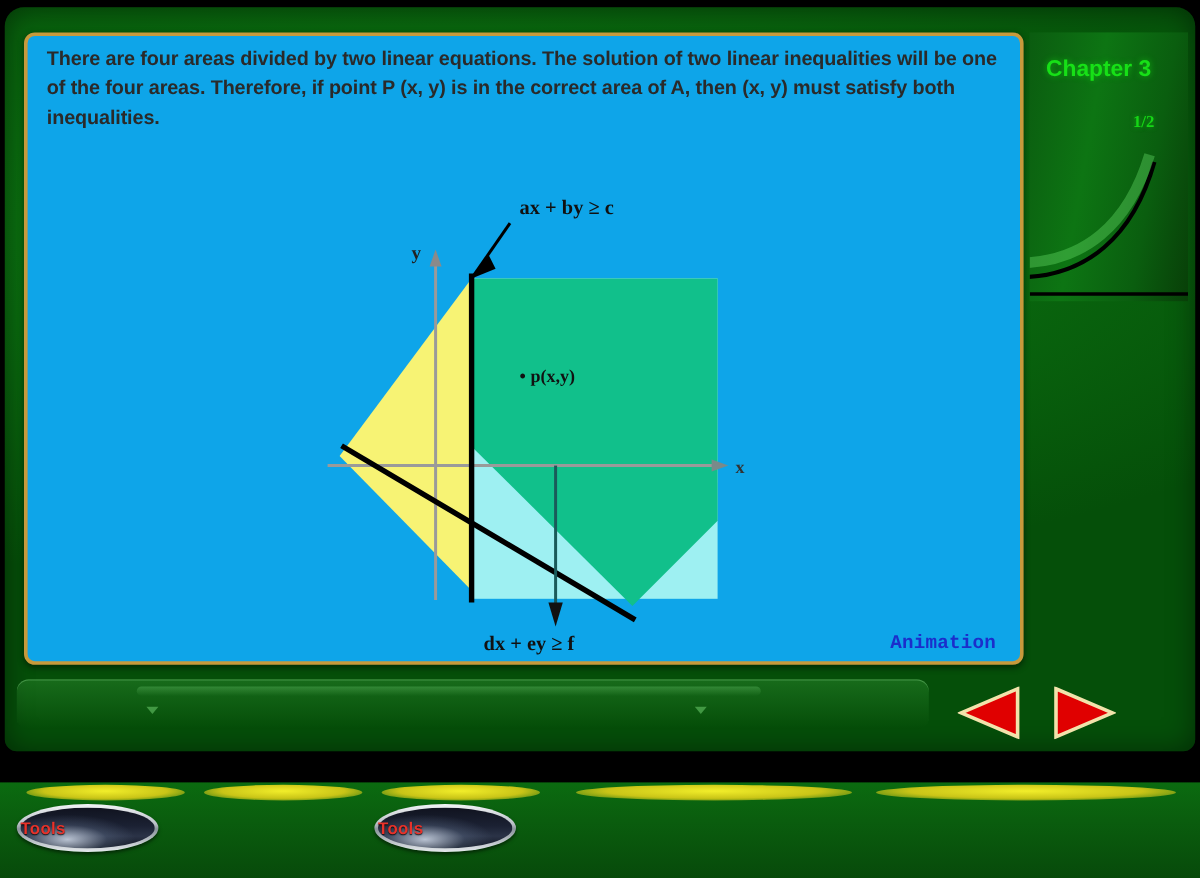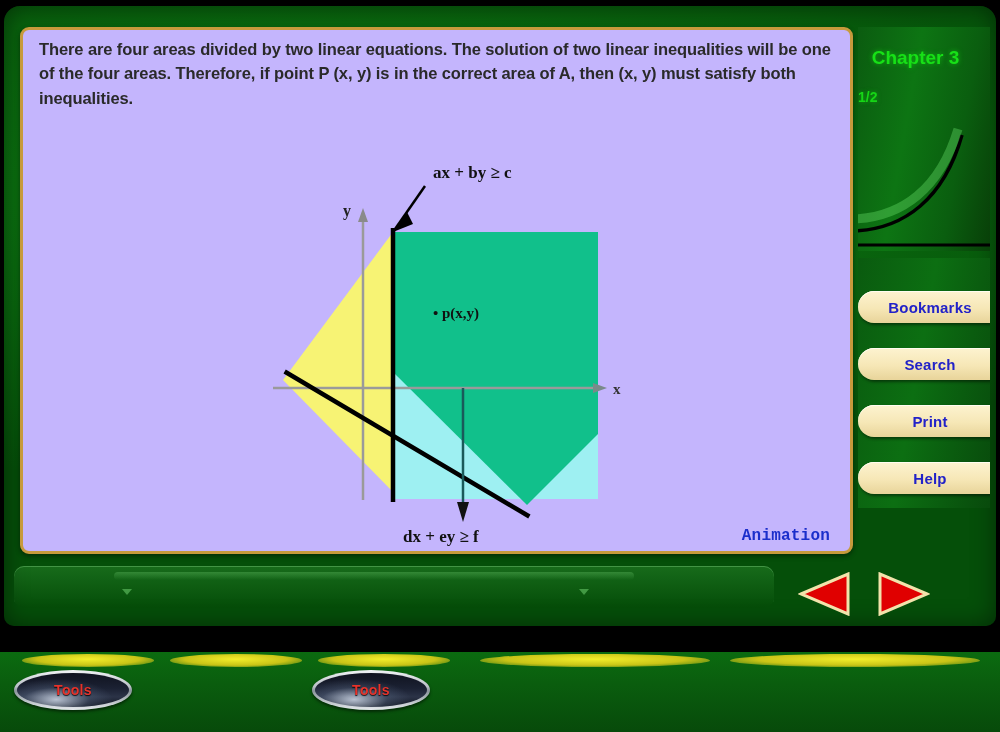--- a/index.html
+++ b/index.html
@@ -54,21 +54,21 @@
     border-right: 5px solid transparent;
     border-top: 6px solid rgba(130,230,130,0.45);
   }
   .sheen-tri.b { left: 575px; }
 
   
   #content-slide {
     position: absolute;
     left: 20px; top: 27px;
     width: 833px; height: 527px;
-    background: #c4b5fd;
+    background: #0ea5e9;
     border: 3px solid #c79a3c;
     border-radius: 9px;
     box-shadow: 0 2px 5px rgba(0,0,0,0.45);
     overflow: hidden;
     padding-left: 36px;
   }
 
   #lesson-text {
     position: absolute;
     left: 16px; top: 7px;
@@ -121,29 +121,29 @@
     width: 115px;
     text-align: center;
     font-size: 19px;
     font-weight: bold;
     color: #17e017;
     text-shadow: 0 0 5px rgba(20,200,20,0.7);
     font-family: "Liberation Sans", sans-serif;
   }
   .chapter-page {
     position: absolute;
-    left: 0; top: 62px;
+    left: 0; top: 68px;
     width: 120px;
-    text-align: left;
+    text-align: right;
     padding-right: 16px;
     font-size: 14px;
     font-weight: bold;
     color: #16d616;
     text-shadow: 0 0 4px rgba(20,200,20,0.6);
-    font-family: Liberation Sans, sans-serif;
+    font-family: Liberation Serif, serif;
   }
 
   .decor-curve { position: absolute; left: 0; top: 100px; width: 132px; height: 124px; }
 
   .side-btn {
     position: absolute;
     left: 0;
     width: 144px;
     height: 32px;
     background: linear-gradient(180deg, #fdf3d0 0%, #f6e7b6 55%, #e8d49a 100%);
@@ -200,21 +200,21 @@
     box-shadow: 0 2px 3px rgba(0,0,0,0.5);
   }
   .oval-inner {
     width: 100%; height: 100%;
     border-radius: 50%;
     background:
       radial-gradient(ellipse at 35% 78%, rgba(210,220,235,0.85) 0%, rgba(120,140,170,0.25) 32%, rgba(0,0,0,0) 55%),
       linear-gradient(180deg, #10131f 0%, #1b2133 45%, #2b3347 70%, #101520 100%);
     display: flex;
     align-items: center;
-    justify-content: center;
+    justify-content: flex-start;
   }
   .oval-inner span {
     font-size: 14px;
     font-weight: bold;
     color: #e8322a;
     font-family: "Liberation Sans", sans-serif;
     text-shadow: 0 1px 1px rgba(0,0,0,0.85);
     letter-spacing: 0.3px;
   }
 
@@ -276,34 +276,20 @@
   <div class="side-panel" id="side-top">
     <div class="chapter-title">Chapter 3</div>
     <div class="chapter-page">1/2</div>
     <svg class="decor-curve" viewBox="0 0 132 124">
       <path d="M -4 104 C 46 102 86 72 104 8" stroke="#000" stroke-width="3.5" fill="none"></path>
       <path d="M -4 92 C 44 90 82 62 100 2" stroke="rgba(130,255,130,0.30)" stroke-width="9" fill="none"></path>
       <line x1="0" y1="118" x2="132" y2="118" stroke="#000" stroke-width="3"></line>
     </svg>
   </div>
 
-  <div class="side-panel" id="side-buttons">
-    <div class="side-btn" id="btn-bookmarks">
-      <span>Bookmarks</span>
-    </div>
-    <div class="side-btn" id="btn-search">
-      <span>Search</span>
-    </div>
-    <div class="side-btn" id="btn-print">
-      <span>Print</span>
-    </div>
-    <div class="side-btn" id="btn-help">
-      <span>Help</span>
-    </div>
-  </div>
 
   <svg class="nav-arrow" id="nav-prev" viewBox="0 0 54 44">
     <polygon points="3,22 50,2 50,42" fill="#e00000" stroke="#f2e3ab" stroke-width="3"></polygon>
   </svg>
   <svg class="nav-arrow" id="nav-next" viewBox="0 0 54 44">
     <polygon points="51,22 4,2 4,42" fill="#e00000" stroke="#f2e3ab" stroke-width="3"></polygon>
   </svg>
 
   <div id="bottom-bar">
     <div class="bar-glow" style="left:22px;  width:132px;"></div>

